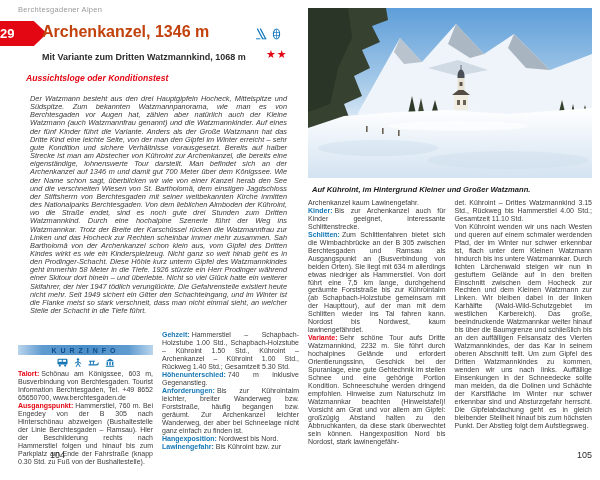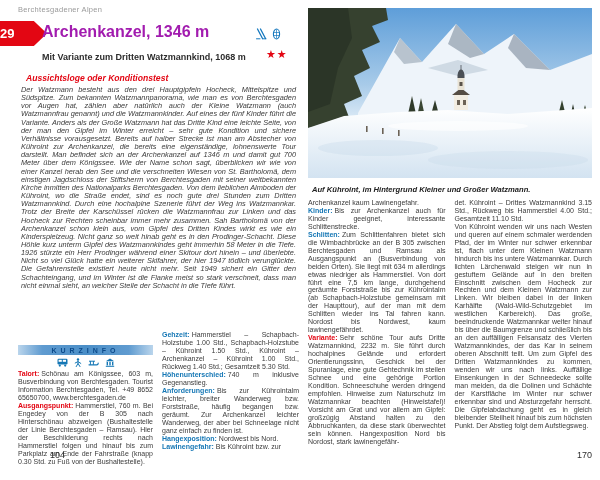--- a/index.html
+++ b/index.html
@@ -7,28 +7,28 @@
           font-family:"Liberation Sans",sans-serif;}
   .page{position:absolute;top:0;height:480px;width:300px;}
   .page-left{left:0;}
   .page-right{left:300px;}
   .abs{position:absolute;}
 
   .series{left:18px;top:5px;font-size:7.5px;color:#9a9a9a;letter-spacing:.3px;}
   .tour-arrow{left:0;top:21px;width:47px;height:25px;background:#e30613;
               clip-path:polygon(0 0,72% 0,100% 50%,72% 100%,0 100%);
               color:#fff;font-weight:bold;font-size:13px;display:flex;align-items:center;box-sizing:border-box;}
-  .title{left:42px;top:23px;font-size:16px;font-weight:bold;color:#a21caf;margin:0;}
+  .title{left:42px;top:23px;font-size:16px;font-weight:bold;color:#c2410c;margin:0;}
   .title-icons{left:255px;top:28px;display:flex;gap:5px;align-items:center;}
   .subtitle{left:42px;top:52px;font-size:9px;font-weight:bold;color:#2d2d2d;}
   .stars{left:266px;top:48px;font-size:11px;color:#e30613;letter-spacing:1px;}
 
   .intro{left:18px;top:73px;width:281px;}
   .intro-heading{font-size:8.6px;font-weight:bold;font-style:italic;color:#e30613;margin:0 0 2px 8px;}
-  .intro-body{font-size:7.35px;line-height:8.15px;font-style:italic;color:#3b3b3b;text-align:justify;margin:3px;}
+  .intro-body{font-size:7.35px;line-height:8.15px;font-style:italic;color:#3b3b3b;text-align:justify;margin:12px;}
 
   .kurzinfo-area{left:18px;top:331px;width:281px;display:flex;gap:9px;}
   .ki-left{width:135px;}
   .ki-right{flex:1;}
   .ki-bar{margin-top:14px;height:10px;background:linear-gradient(to right,#bad5ec,#5f9bd0 18%,#4a8ec7 50%,#5f9bd0 82%,#bad5ec);
           display:flex;align-items:center;justify-content:center;}
   .ki-bar span{font-size:7px;font-weight:bold;color:#0c4a8a;letter-spacing:4px;}
   .ki-icons{display:flex;gap:6px;justify-content:center;align-items:center;margin:3px 0 3px 0;}
   .entry{font-size:7px;line-height:8px;color:#3b3b3b;text-align:justify;margin:0;}
   .lbl{font-weight:bold;margin-right:2px;}
@@ -200,16 +200,16 @@
         <p class="entry"><span class="lbl lbl-blue">Kinder:</span><span>Bis zur Archenkanzel auch für Kinder geeignet, interessante Schlittenstrecke.</span></p>
         <p class="entry"><span class="lbl lbl-blue">Schlitten:</span><span>Zum Schlittenfahren bietet sich die Wimbachbrücke an der B 305 zwischen Berchtesgaden und Ramsau als Ausgangspunkt an (Busverbindung von beiden Orten). Sie liegt mit 634 m allerdings etwas niedriger als Hammerstiel. Von dort führt eine 7,5 km lange, durchgehend geräumte Forststraße bis zur Kührointalm (ab Schapbach-Holzstube gemeinsam mit der Haupttour), auf der man mit dem Schlitten wieder ins Tal fahren kann. Nordost bis Nordwest, kaum lawinengefährdet.</span></p>
         <p class="entry"><span class="lbl lbl-red">Variante:</span><span>Sehr schöne Tour aufs Dritte Watzmannkind, 2232 m. Sie führt durch hochalpines Gelände und erfordert Orientierungssinn, Geschick bei der Spuranlage, eine gute Gehtechnik im steilen Schnee und eine gehörige Portion Kondition. Schneeschuhe werden dringend empfohlen. Hinweise zum Naturschutz im Watzmannkar beachten (Hinweistafel)! Vorsicht am Grat und vor allem am Gipfel: großzügig Abstand halten zu den Abbruchkanten, da diese stark überwechtet sein können. Hangexposition Nord bis Nordost, stark lawinengefähr-</span></p>
       </div>
       <div class="route-col">
         <p class="entry"><span>det. Kühroint – Drittes Watzmannkind 3.15 Std., Rückweg bis Hammerstiel 4.00 Std.; Gesamtzeit 11.10 Std.</span></p>
         <p class="entry"><span>Von Kühroint wenden wir uns nach Westen und queren auf einem schmaler werdenden Pfad, der im Winter nur schwer erkennbar ist, flach unter dem Kleinen Watzmann hindurch bis ins untere Watzmannkar. Durch lichten Lärchenwald steigen wir nun in gestuftem Gelände auf in den breiten Einschnitt zwischen dem Hocheck zur Rechten und dem Kleinen Watzmann zur Linken. Wir bleiben dabei in der linken Karhälfte (Wald-Wild-Schutzgebiet im westlichen Karbereich). Das große, beeindruckende Watzmannkar weiter hinauf bis über die Baumgrenze und schließlich bis an den auffälligen Felsansatz des Vierten Watzmannkindes, der das Kar in seinem oberen Abschnitt teilt. Um zum Gipfel des Dritten Watzmannkindes zu kommen, wenden wir uns nach links. Auffällige Einsenkungen in der Schneedecke sollte man meiden, da die Dolinen und Schächte der Karstfläche im Winter nur schwer erkennbar sind und Absturzgefahr herrscht. Die Gipfelabdachung geht es in gleich bleibender Steilheit hinauf bis zum höchsten Punkt. Der Abstieg folgt dem Aufstiegsweg.</span></p>
       </div>
     </div>
 
-    <div class="abs pageno pn-right">170</div>
+    <div class="abs pageno pn-right">105</div>
   </div>
 
 </div>
 
 </body></html>

